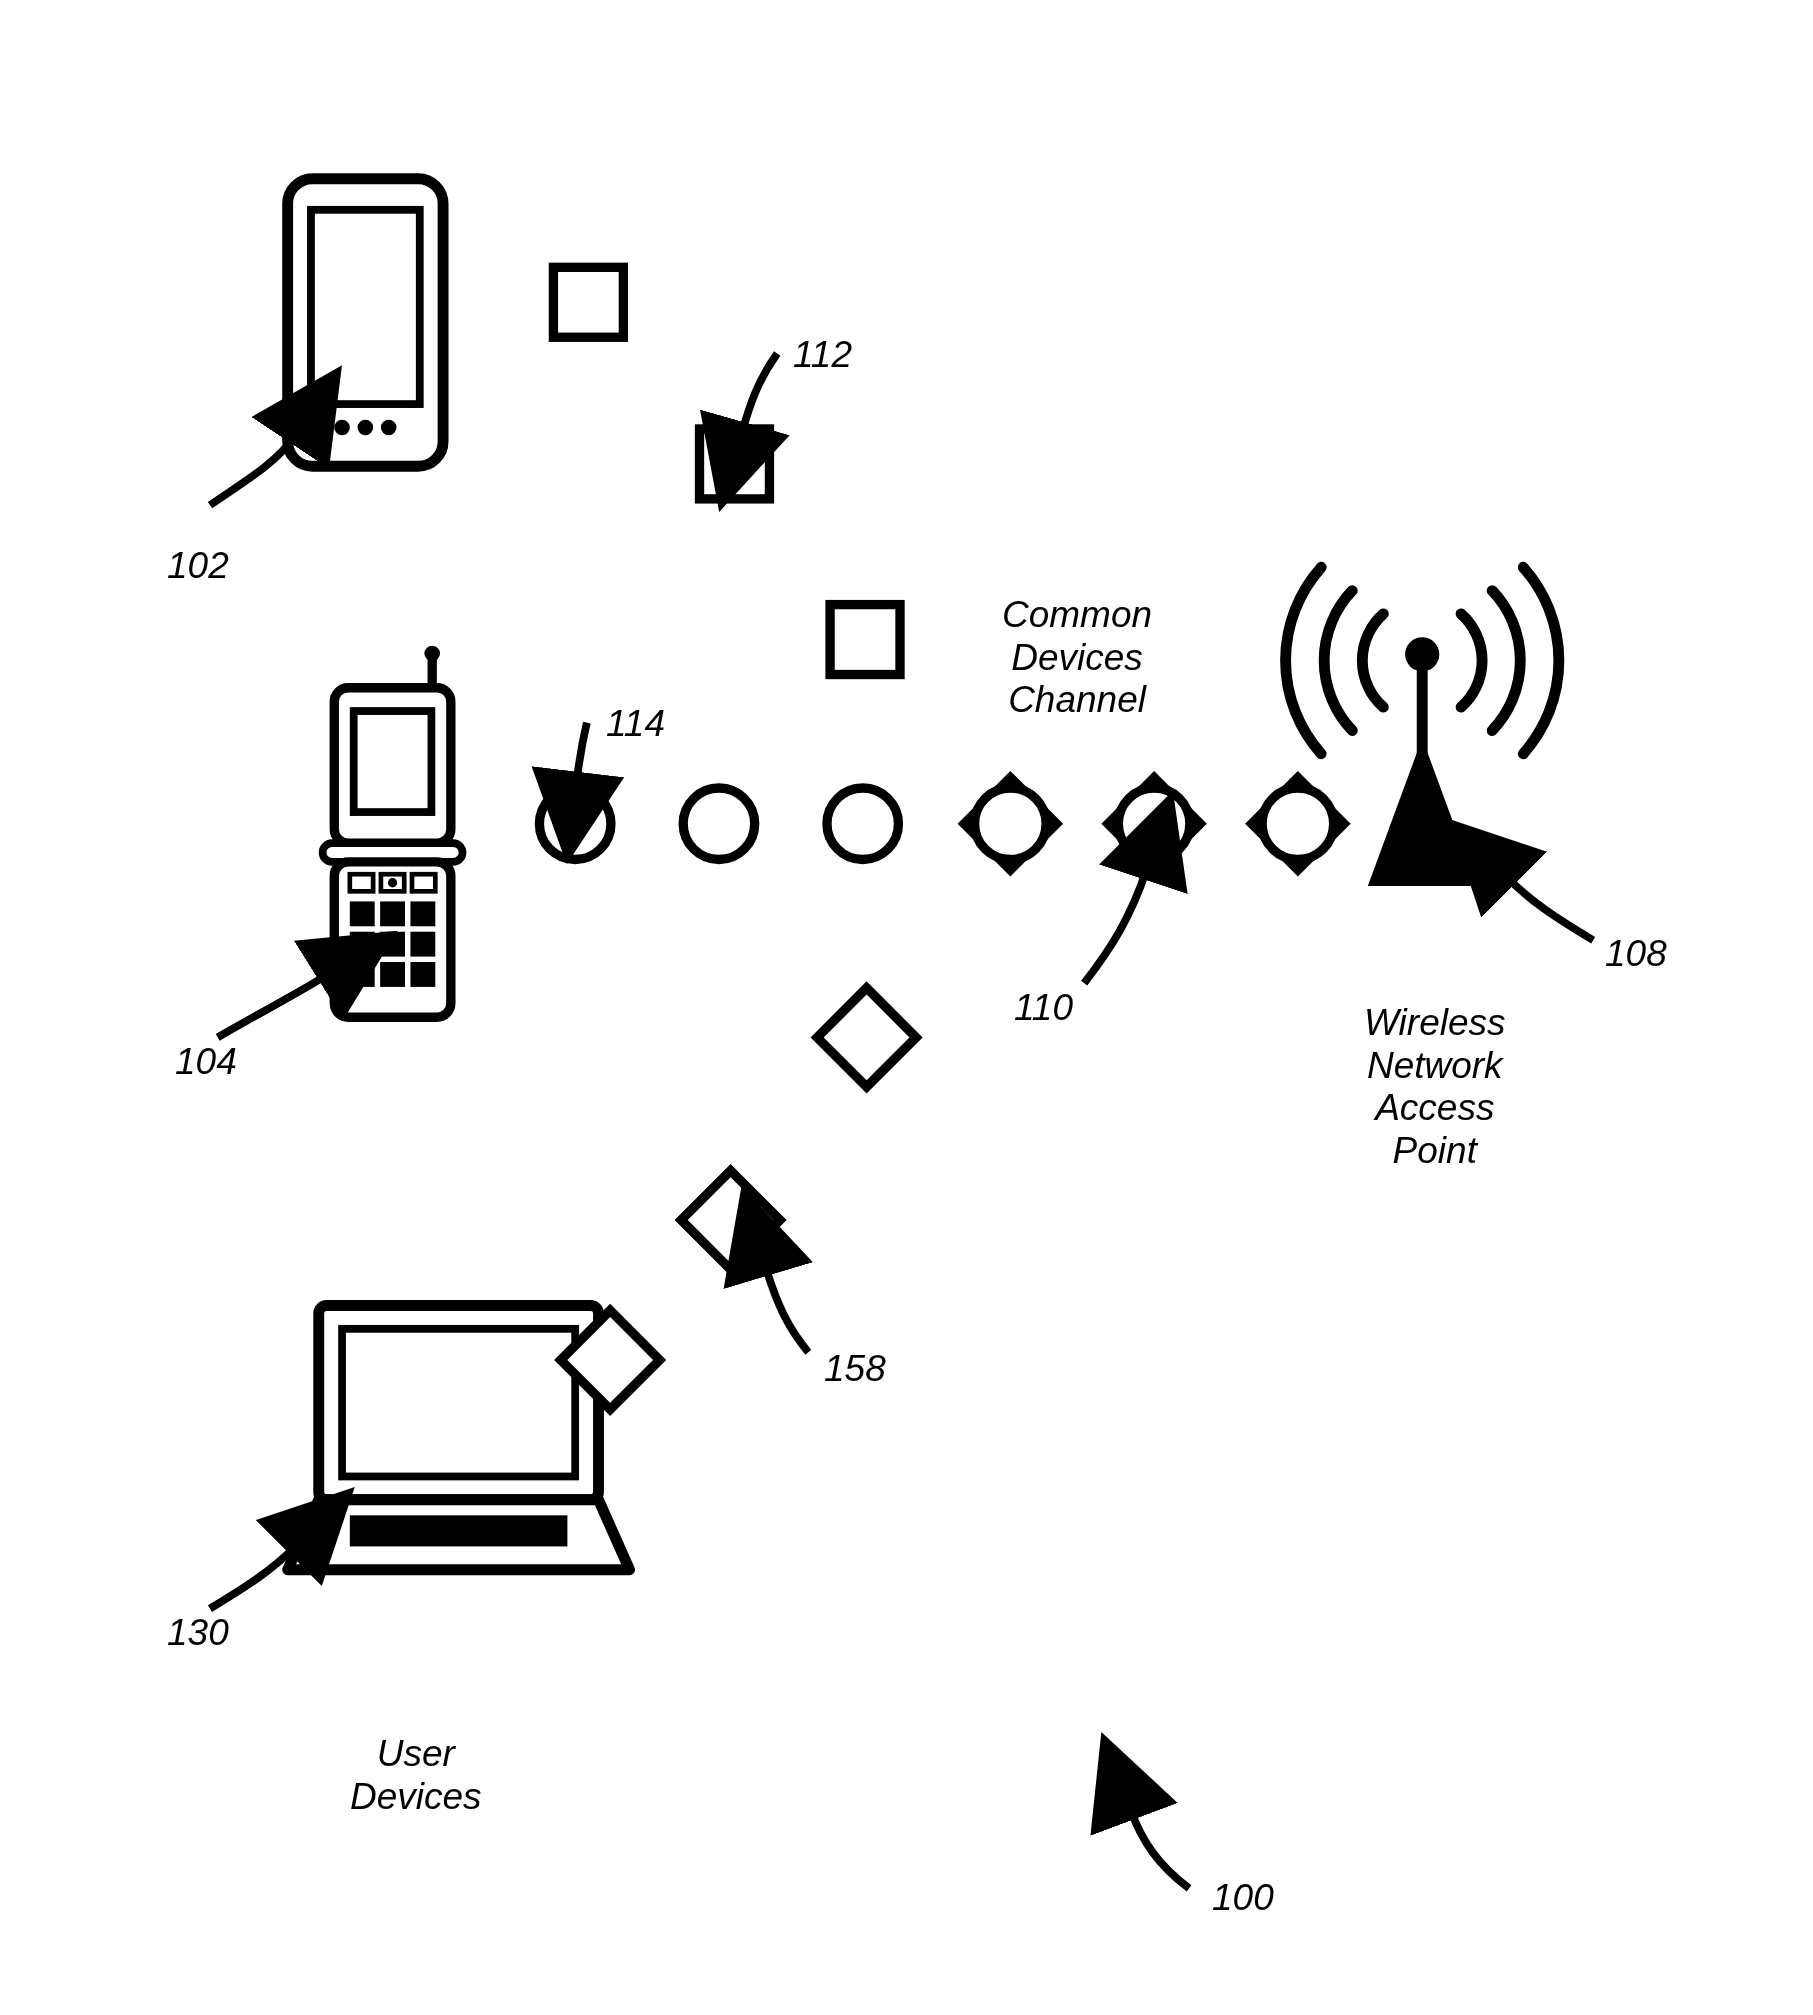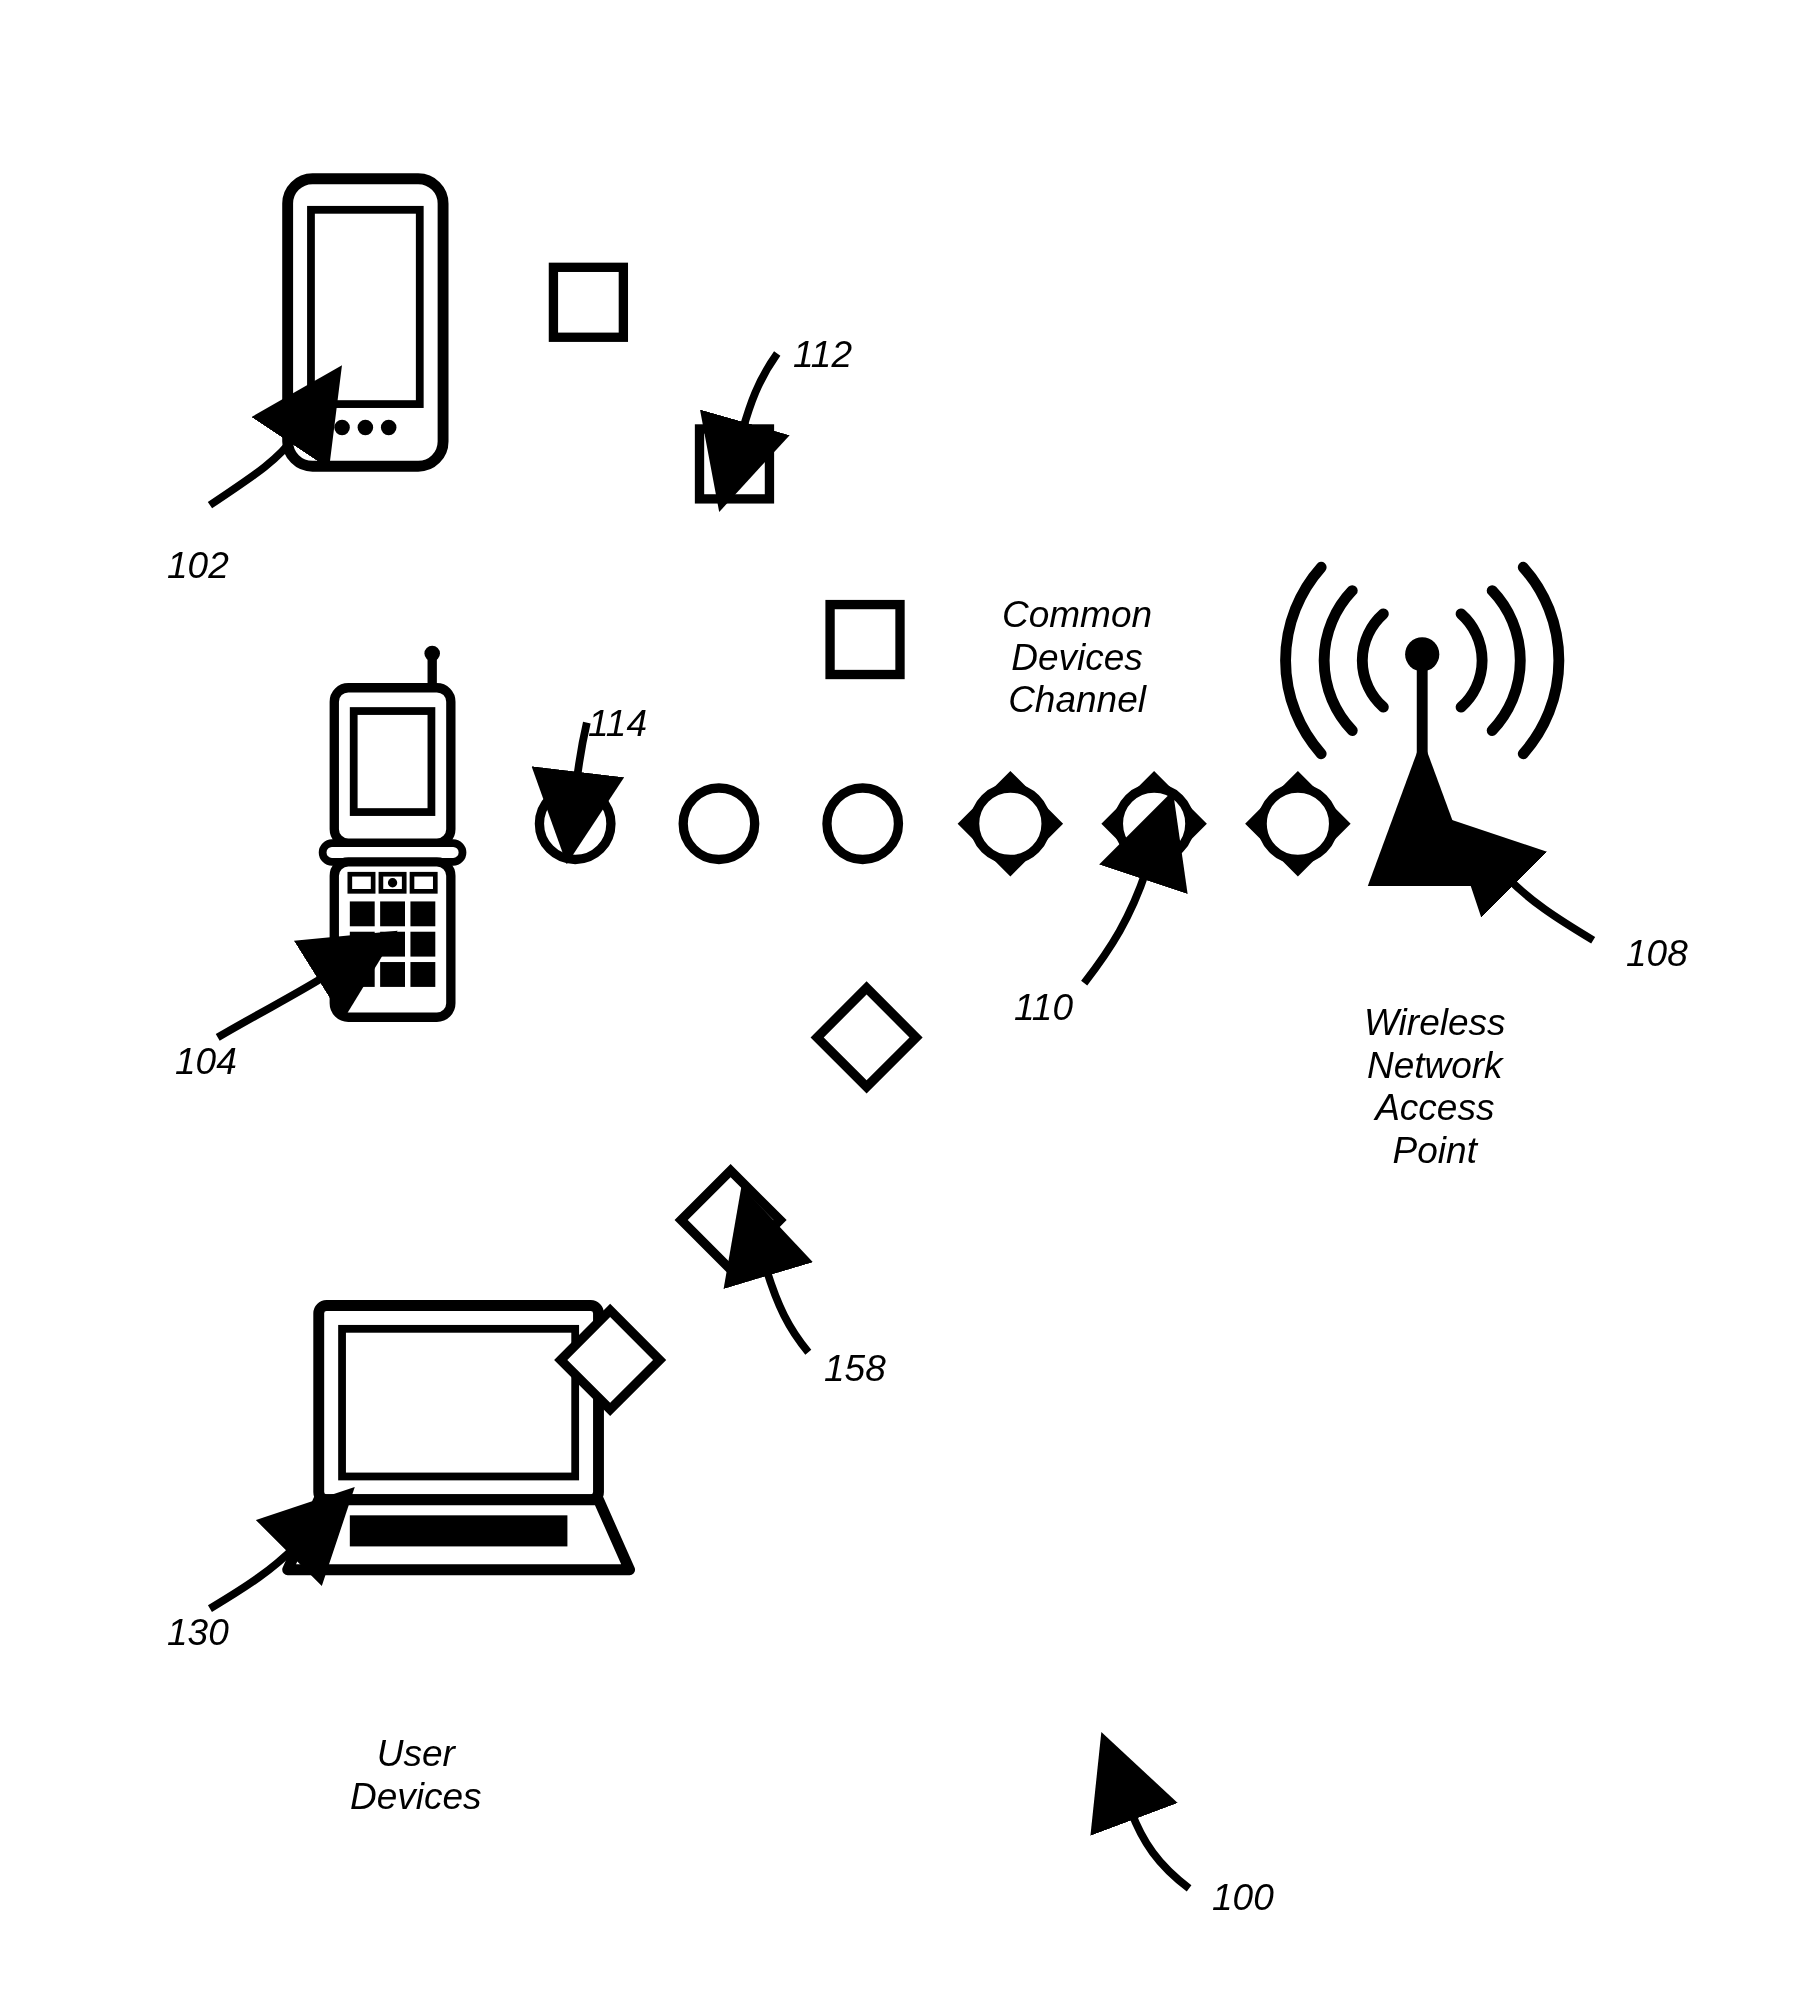--- a/index.html
+++ b/index.html
@@ -132,23 +132,23 @@
 
     <path d="M1395 1265 C1430 1220 1455 1180 1475 1120" marker-end="url(#arrow)"></path>
 
     <path d="M1530 2430 C1490 2400 1470 2370 1455 2330" marker-end="url(#arrow)"></path>
   </g>
 </svg>
 
 <div class="lbl" style="left:167px; top:505px;margin-top:40px;">102</div>
 <div class="lbl" style="left:175px; top:1041px;">104</div>
 <div class="lbl" style="left:167px; top:1612px;">130</div>
-<div class="lbl" style="left:1605px;top:933px;margin-left:21px;">108</div>
+<div class="lbl" style="left:1605px;top:933px;">108</div>
 <div class="lbl" style="left:793px;top:334px;">112</div>
-<div class="lbl" style="left:588px; top:703px;">114</div>
+<div class="lbl" style="left:606px; top:703px;">114</div>
 <div class="lbl" style="left:824px;top:1348px;">158</div>
 <div class="lbl" style="left:1014px;top:987px;">110</div>
 <div class="lbl" style="left:1212px;top:1877px;">100</div>
 
 <div class="lbl" style="left:1002px;top:594px;">Common
 Devices
 Channel</div>
 <div class="lbl" style="left:1364px;top:1002px;">Wireless
 Network
 Access

